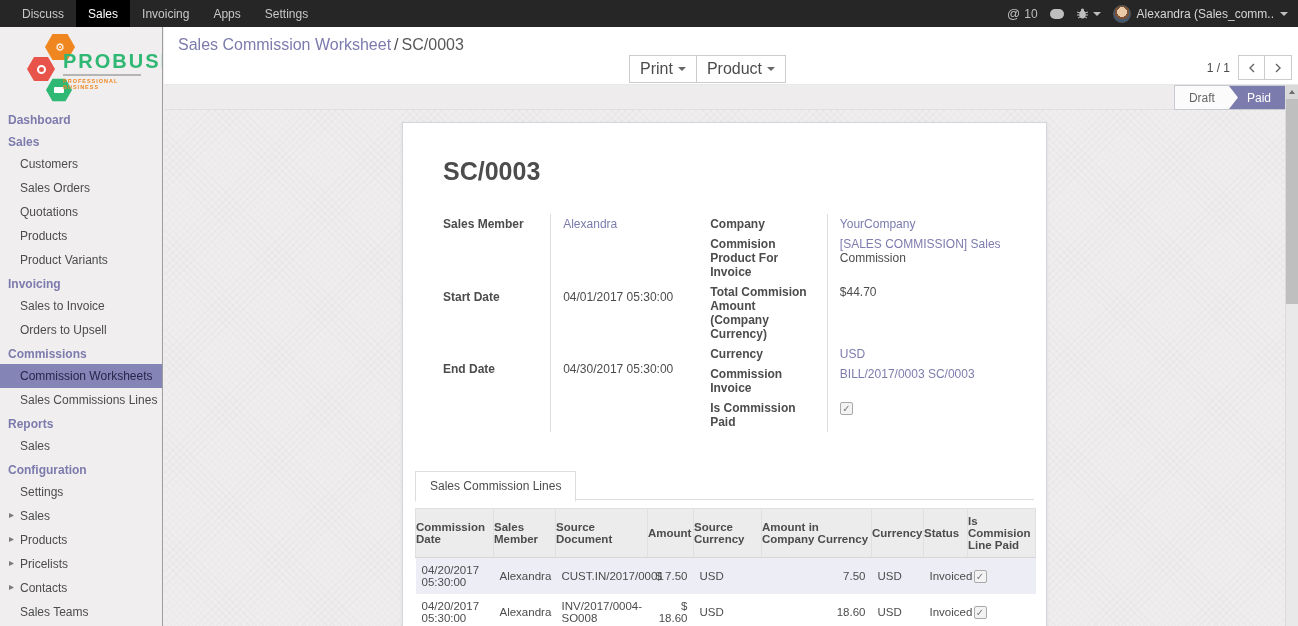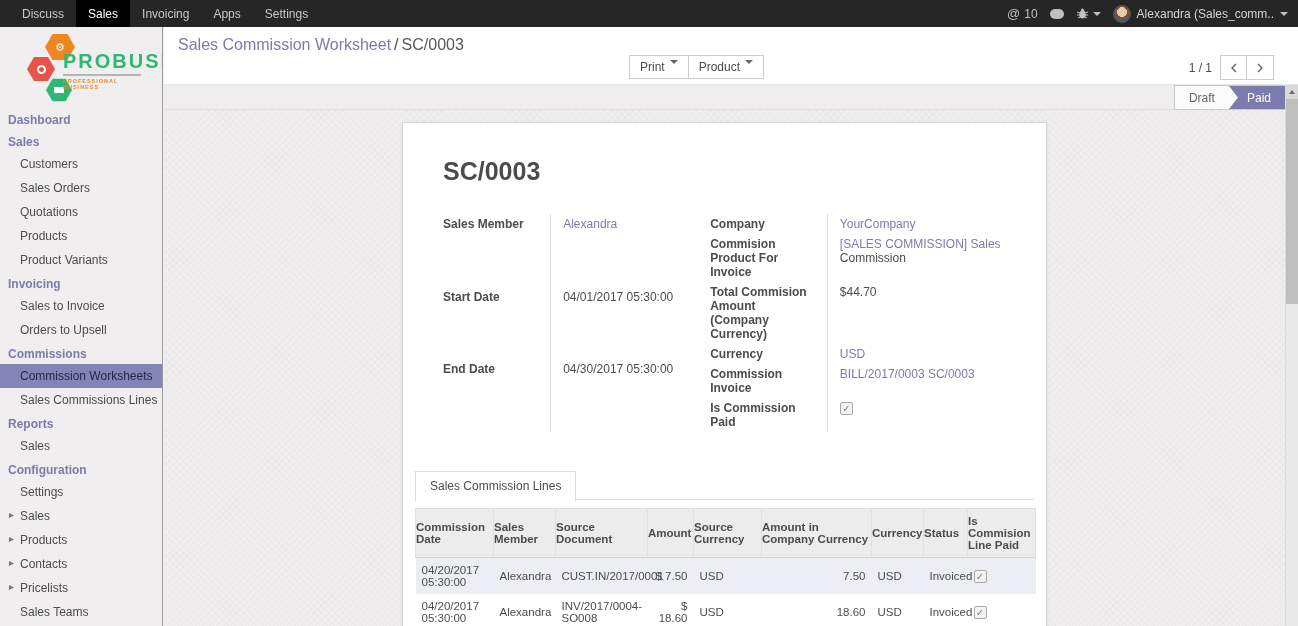--- a/index.html
+++ b/index.html
@@ -44,25 +44,25 @@
 
   
   .main { position:absolute; left:164px; top:27px; width:1134px; height:599px; }
   .control-panel { position:relative; height:58px; background:#fff; border-bottom:1px solid #e8e8e8; }
   .breadcrumb { padding:9px 0 0 14px; font-size:16px; }
   .breadcrumb a { color:#7c7bad; text-decoration:none; cursor:pointer; }
   .breadcrumb .sep { color:#4c4c4c; margin:0 3px; }
   .breadcrumb .current { color:#585858; }
   .cp-row { position:absolute; left:0; right:0; top:26px; height:30px; }
   .btn-group { position:absolute; left:465px; top:2px; display:flex; }
-  .btn { background:#fff; border:1px solid #ccc; color:#4c4c4c; padding:4px 10px; font-size:12px;
-    display:flex; align-items:flex-start; gap:5px; cursor:pointer; }
+  .btn { background:#fff; border:1px solid #ccc; color:#4c4c4c; padding:4px 10px; font-size:16px;
+    display:flex; align-items:center; gap:5px; cursor:pointer; }
   .btn + .btn { border-left:none; }
   .btn .caret { width:0; height:0; border-left:4px solid transparent; border-right:4px solid transparent; border-top:4px solid #666; }
-  .pager { position:absolute; right:24px; top:2px; display:flex; align-items:center; gap:8px; }
+  .pager { position:absolute; right:6px; top:2px; display:flex; align-items:center; gap:8px; }
   .pager-text { color:#4c4c4c; }
   .pager-btns { display:flex; }
   .pager-btn { width:27px; height:25px; background:#fff; border:1px solid #ccc; display:flex; align-items:center; justify-content:center; cursor:pointer; color:#666; }
   .pager-btn + .pager-btn { border-left:none; }
   .pager-btn svg { display:block; }
 
   .content-wrap { position:relative; height:541px; display:flex;justify-content:space-between; }
   .content { flex:1; position:relative; background:#efeded;
     background-image:
       repeating-linear-gradient(45deg, rgba(0,0,0,0.018) 0 1px, transparent 1px 5px),
@@ -179,22 +179,22 @@
   <div class="side-item selected">Commission Worksheets</div>
   <div class="side-item">Sales Commissions Lines</div>
 
   <div class="side-header">Reports</div>
   <div class="side-item">Sales</div>
 
   <div class="side-header">Configuration</div>
   <div class="side-item">Settings</div>
   <div class="side-item has-caret">Sales</div>
   <div class="side-item has-caret">Products</div>
+  <div class="side-item has-caret">Pricelists</div>
   <div class="side-item has-caret">Contacts</div>
-  <div class="side-item has-caret">Pricelists</div>
   <div class="side-item">Sales Teams</div>
   <div class="side-item">Sales Commission Levels</div>
 </div>
 
 <div class="main">
 
   <div class="control-panel">
     <div class="breadcrumb">
       <a>Sales Commission Worksheet</a><span class="sep">/</span><span class="current">SC/0003</span>
     </div>

